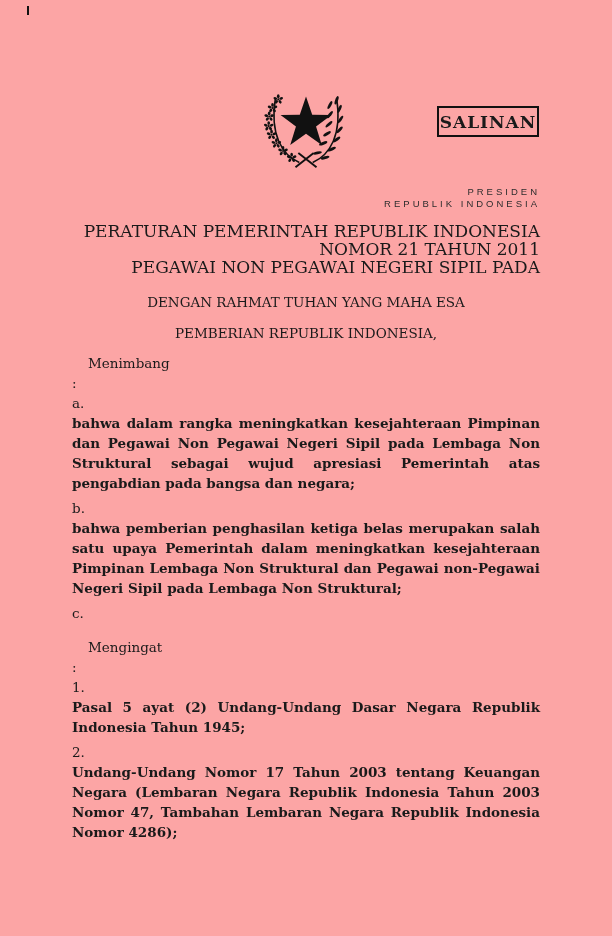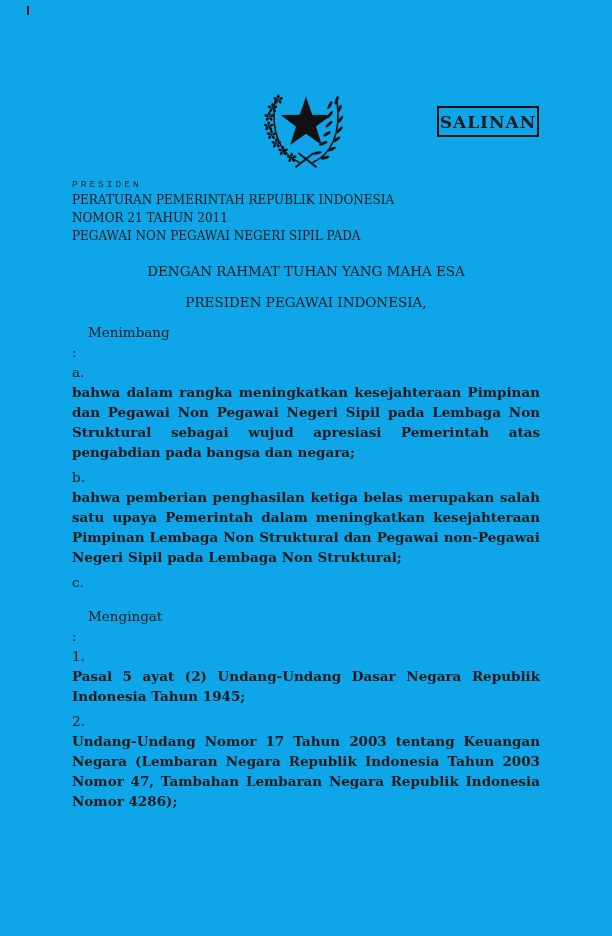--- a/index.html
+++ b/index.html
@@ -1,21 +1,21 @@
 <!DOCTYPE html>
 <html><head>
 <meta charset="utf-8">
 <style>
   html, body { margin: 0; padding: 0; background: #e8e8e8; }
   .page {
     position: relative;
     width: 612px;
     height: 936px;
     margin: 0 auto;
-    background: #0ea5e9;
+    background: #fca5a5;
     color: #1a1a1a;
     font-family: "DejaVu Serif", serif;
     overflow: hidden;
   }
   .scan-mark {
     position: absolute;
     left: 27px; top: 6px;
     width: 2px; height: 9px;
     background: #111;
   }
@@ -33,32 +33,33 @@
   .content {
     position: absolute;
     left: 72px; top: 0;
     width: 468px;
   }
   .emblem {
     width: 110px; height: 88px;
     margin: 85px auto 0 auto;
   }
   .letterhead {
-    margin-top: 6px;
-    text-align: left;
-    font-family: Liberation Mono, monospace;
+    margin-top: 13px;
+    text-align: right;
+    font-family: Liberation Sans, sans-serif;
     font-size: 9.5px;
     line-height: 12px;
     letter-spacing: 3px;
     color: #2d2d2d;
     white-space: nowrap;
   }
   .doc-title {
-    text-align: left;
-    font-size: 12px;
+    margin-top: 12px;
+    text-align: right;
+    font-size: 17px;
     line-height: 18px;
   }
   .invocation { margin-top: 18px; text-align: center; font-size: 13.5px; }
   .authority  { margin-top: 15px; text-align: center; font-size: 13.5px; }
   .body-text  { font-size: 13.5px; line-height: 20px; }
   .section { margin-top: 11px; }
   .clause { display: flex; align-items: flex-start; flex-direction: column; }
   .clause + .clause { margin-top: 5px; }
   .c-label  { width: 90px; padding-left: 16px; box-sizing: border-box; flex: none; }
   .c-colon  { width: 13px; flex: none; }
@@ -120,30 +121,31 @@
         <use href="#floret" transform="translate(24,61)"></use>
         <use href="#floret" transform="translate(31,69)"></use>
         <use href="#floret" transform="translate(40,76)"></use>
 
         <path class="ink-stroke" stroke-width="2" d="M44,86 L63,71 M66,86 L47,71"></path>
       </svg>
     </div>
 
     <div class="letterhead">
       <div>PRESIDEN</div>
+      <div>REPUBLIK INDONESIA</div>
     </div>
 
     <div class="doc-title">
       <div>PERATURAN PEMERINTAH REPUBLIK INDONESIA</div>
       <div>NOMOR 21 TAHUN 2011</div>
       <div>PEGAWAI NON PEGAWAI NEGERI SIPIL PADA</div>
     </div>
 
     <div class="invocation">DENGAN RAHMAT TUHAN YANG MAHA ESA</div>
-    <div class="authority">PRESIDEN PEGAWAI INDONESIA,</div>
+    <div class="authority">PEMBERIAN REPUBLIK INDONESIA,</div>
 
     <div class="body-text section" style="margin-top:12px;">
       <div class="clause">
         <span class="c-label">Menimbang</span>
         <span class="c-colon">:</span>
         <span class="c-marker">a.</span>
         <span class="c-text">bahwa dalam rangka meningkatkan kesejahteraan Pimpinan dan Pegawai Non Pegawai Negeri Sipil pada Lembaga Non Struktural sebagai wujud apresiasi Pemerintah atas pengabdian pada bangsa dan negara;</span>
       </div>
       <div class="clause">
         <span class="c-label"></span>

